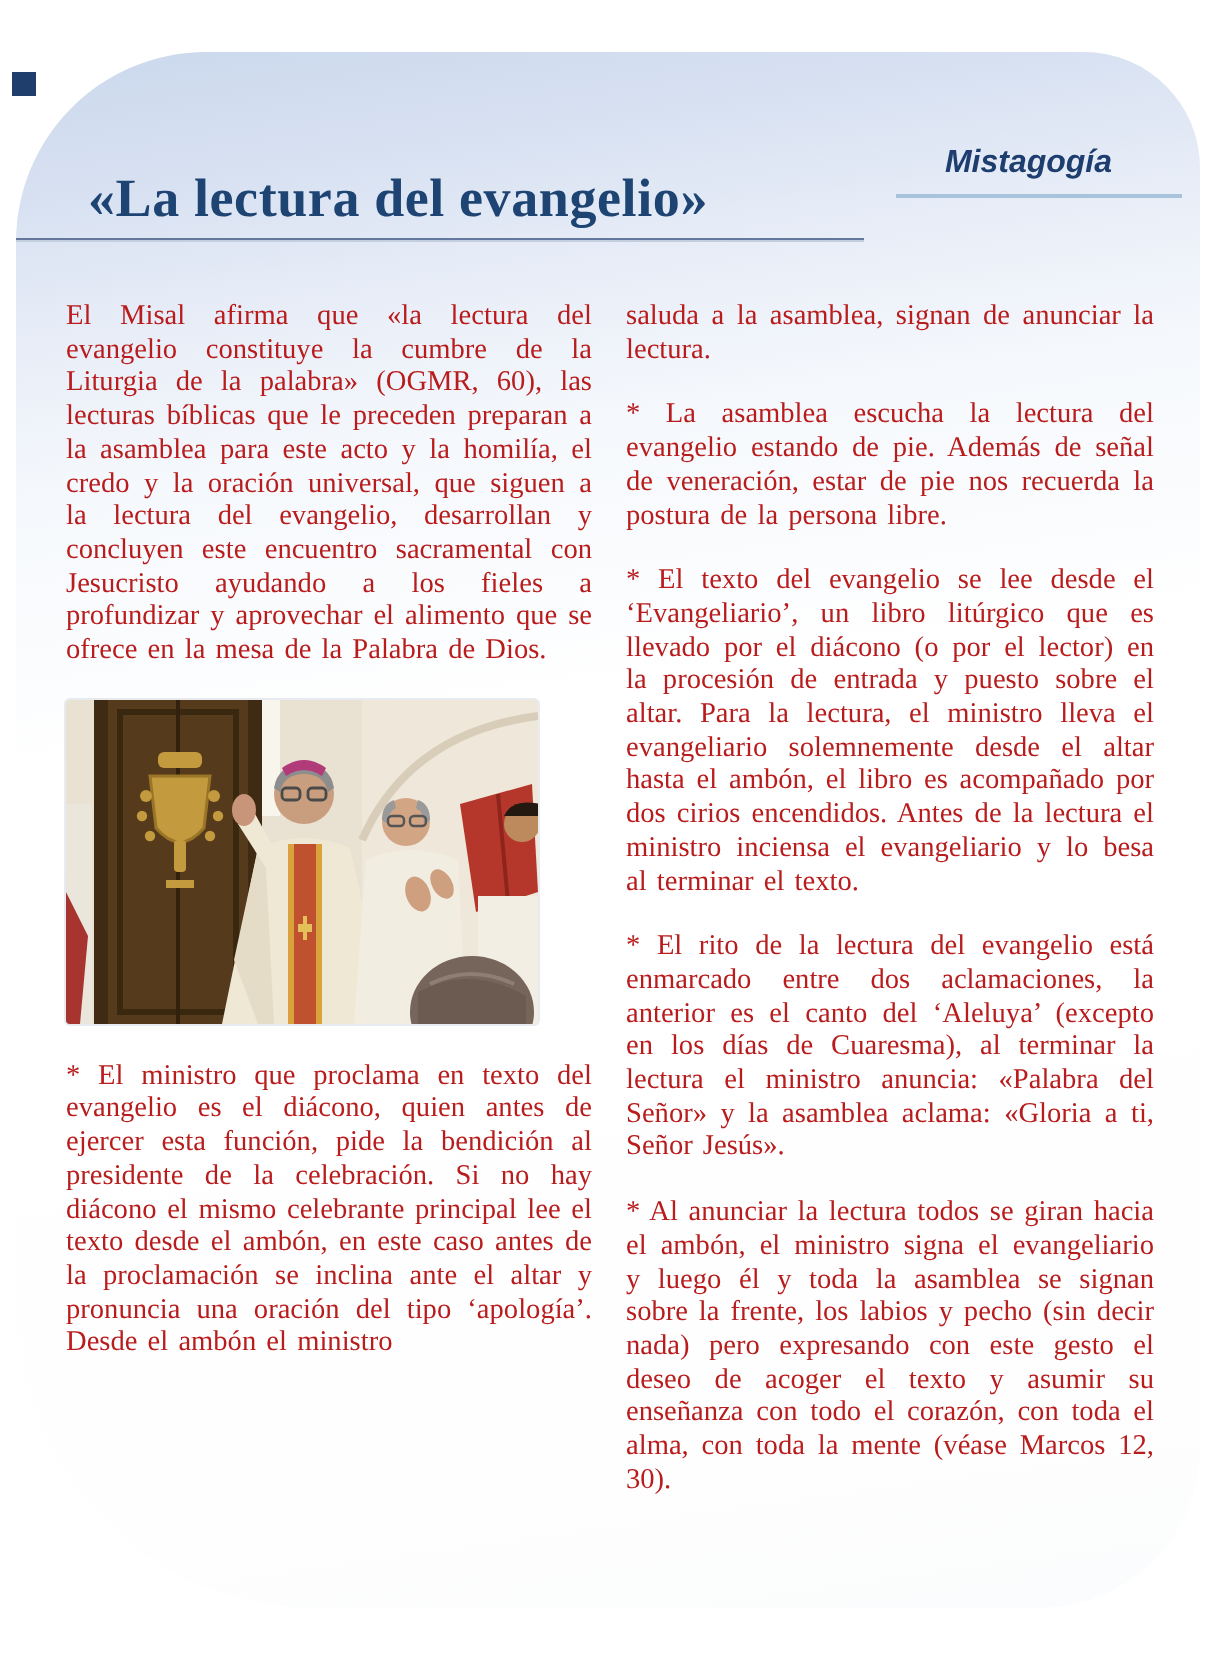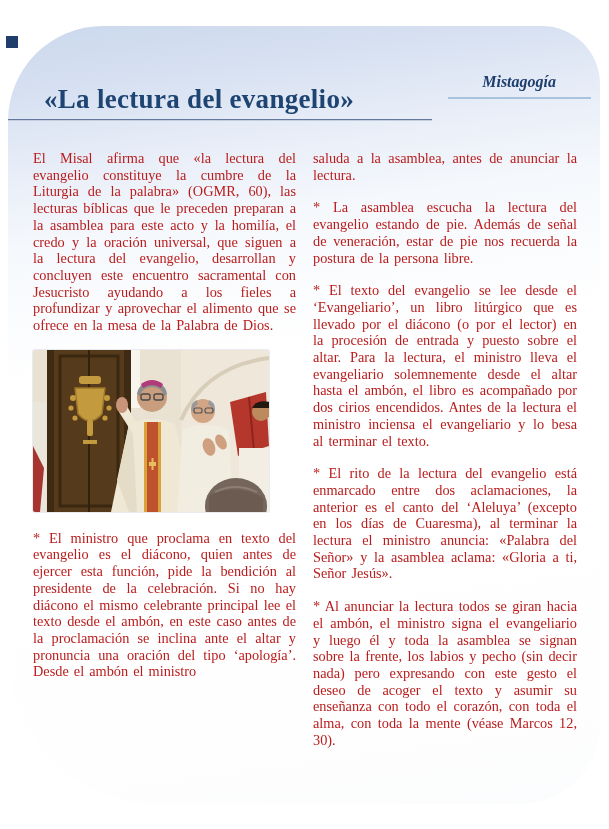--- a/index.html
+++ b/index.html
@@ -23,21 +23,21 @@
     position:absolute; left:44px; top:84px; width:430px;
     font-size:27px; font-weight:bold; color:#1d4472; letter-spacing:.3px;
     white-space:nowrap;
   }
   .title-rule {
     position:absolute; left:8px; top:119px; width:424px; height:2px;
     background:#64789e; border-bottom:1px solid #c3cede;
   }
   .section-tag {
     position:absolute; left:440px; top:73px; width:116px;
-    font-family:Liberation Serif, serif;
+    font-family:Liberation Sans, sans-serif;
     font-size:16px; font-weight:bold; font-style:italic;
     color:#1d3e6e; text-align:right; white-space:nowrap;
   }
   .tag-rule {
     position:absolute; left:448px; top:97px; width:143px; height:2px;
     background:#a9c3dd;
   }
   .col {
     position:absolute; top:150px; color:#b91c1c;
   }
@@ -144,18 +144,18 @@
         <path d="M176 146 q26 -14 54 2 l0 14 l-54 0 Z" fill="#6b5b50"></path>
         <path d="M182 142 q20 -10 42 0" stroke="#8d7f73" stroke-width="2" fill="none"></path>
       </g>
     </svg>
   </figure>
 
   <p>* El ministro que proclama en texto del evangelio es el diácono, quien antes de ejercer esta función, pide la bendición al presidente de la celebración. Si no hay diácono el mismo celebrante principal lee el texto desde el ambón, en este caso antes de la proclamación se inclina ante el altar y pronuncia una oración del tipo ‘apología’. Desde el ambón el ministro</p>
 </div>
 
 <div class="col col-right">
-  <p>saluda a la asamblea, antes de anunciar la lectura.</p>
+  <p>saluda a la asamblea, signan de anunciar la lectura.</p>
   <p>* La asamblea escucha la lectura del evangelio estando de pie. Además de señal de veneración, estar de pie nos recuerda la postura de la persona libre.</p>
   <p>* El texto del evangelio se lee desde el ‘Evangeliario’, un libro litúrgico que es llevado por el diácono (o por el lector) en la procesión de entrada y puesto sobre el altar. Para la lectura, el ministro lleva el evangeliario solemnemente desde el altar hasta el ambón, el libro es acompañado por dos cirios encendidos. Antes de la lectura el ministro inciensa el evangeliario y lo besa al terminar el texto.</p>
   <p>* El rito de la lectura del evangelio está enmarcado entre dos aclamaciones, la anterior es el canto del ‘Aleluya’ (excepto en los días de Cuaresma), al terminar la lectura el ministro anuncia: «Palabra del Señor» y la asamblea aclama: «Gloria a ti, Señor Jesús».</p>
   <p>* Al anunciar la lectura todos se giran hacia el ambón, el ministro signa el evangeliario y luego él y toda la asamblea se signan sobre la frente, los labios y pecho (sin decir nada) pero expresando con este gesto el deseo de acoger el texto y asumir su enseñanza con todo el corazón, con toda el alma, con toda la mente (véase Marcos 12, 30).</p>
 </div>
 
 </body></html>

